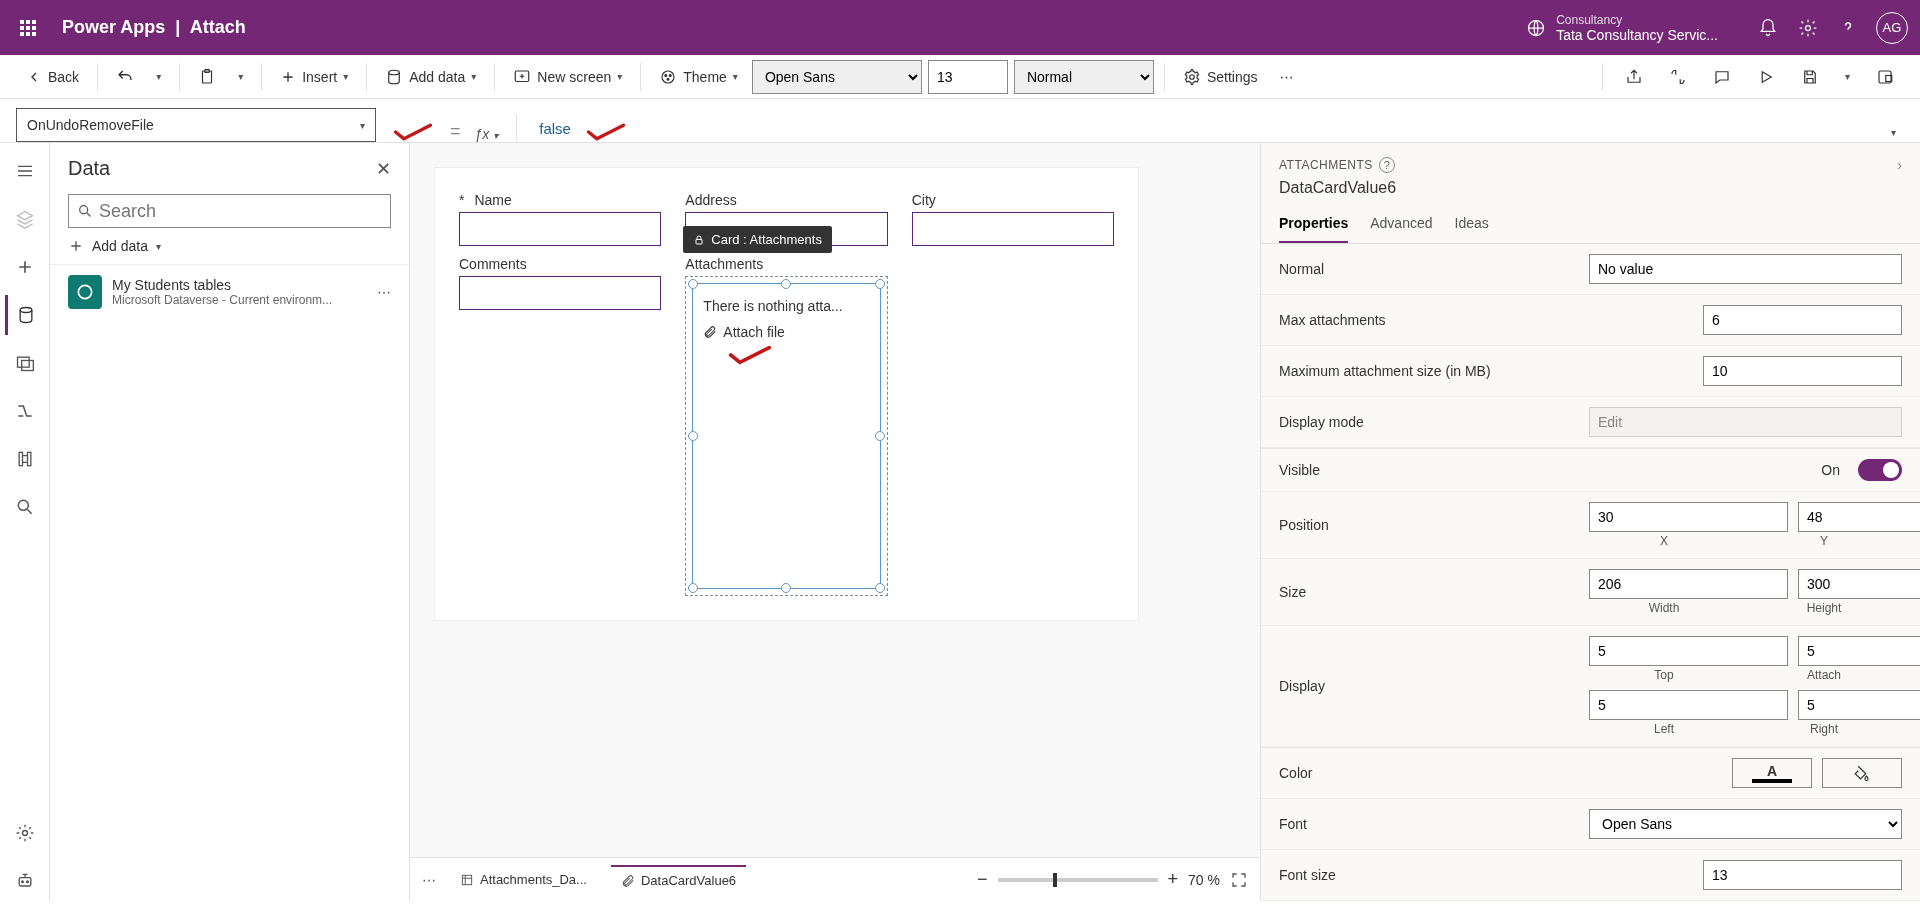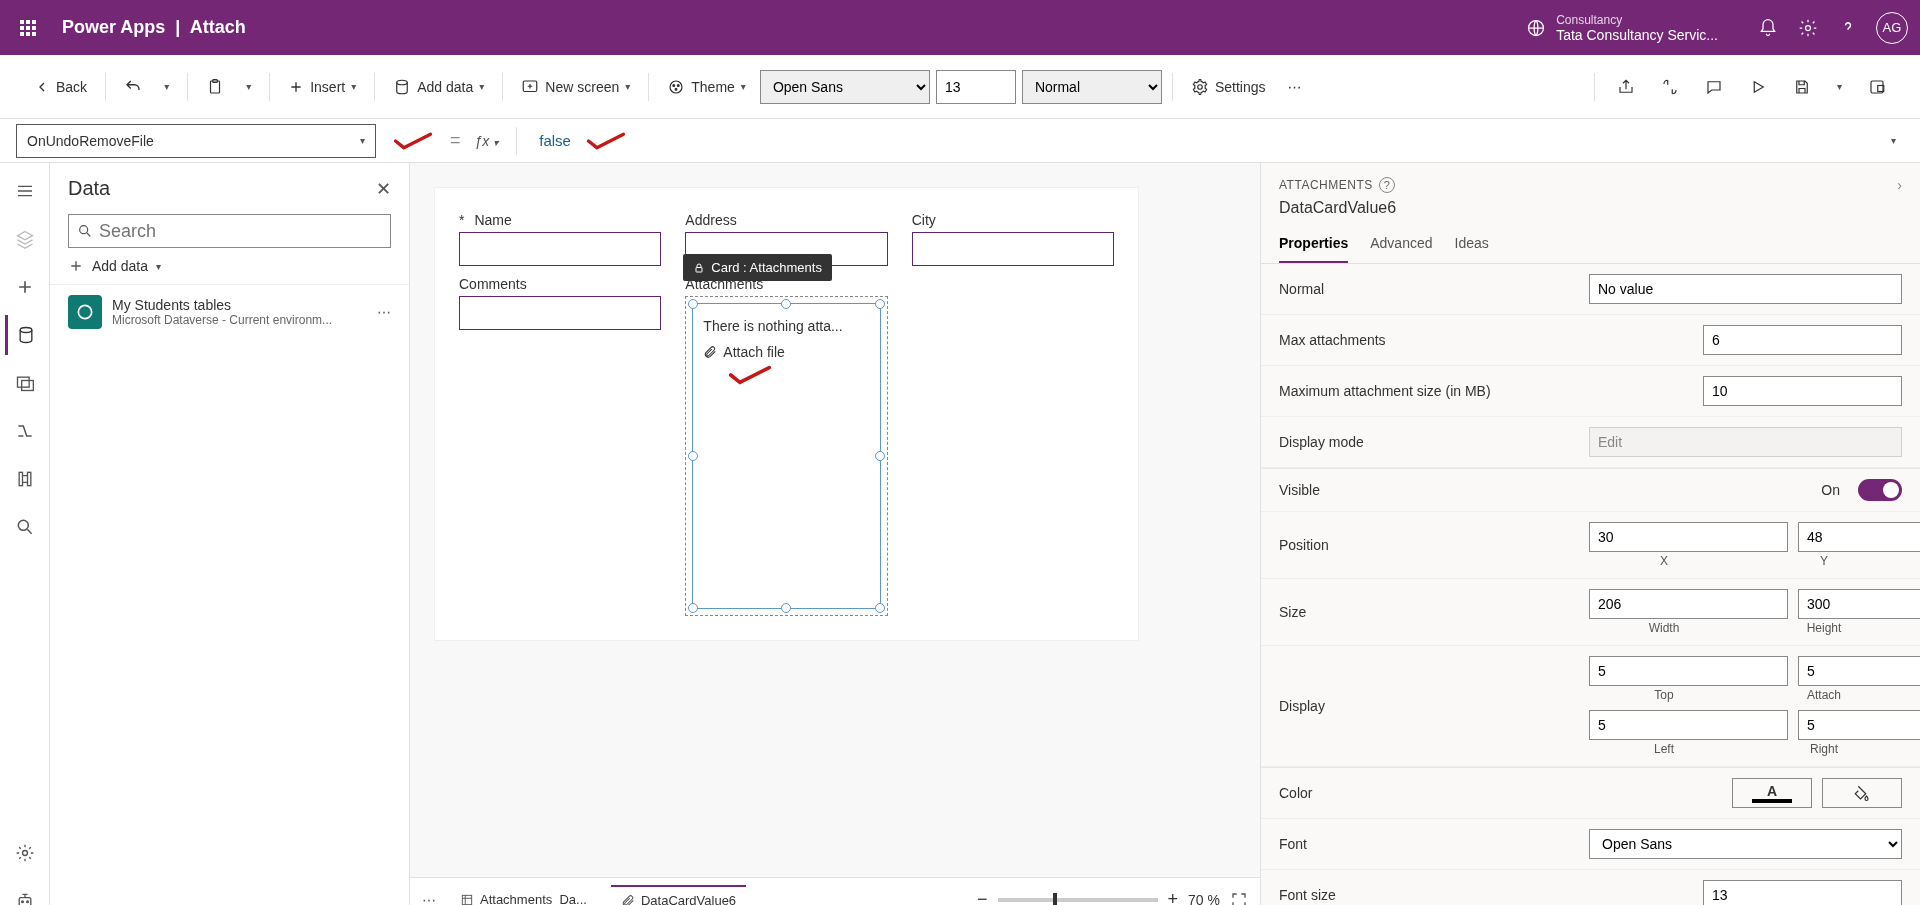--- a/index.html
+++ b/index.html
@@ -12,32 +12,32 @@
   .waffle-grid span { background:#fff; width:4px; height:4px; }
   .app-title { font-size: 18px; font-weight: 600; margin-left: 18px; }
   .header-spacer { flex:1; }
   .env-block { display:flex; flex-direction:column; margin-right: 30px;}
   .env-label { font-size:12px; opacity:.8;}
   .env-name { font-size:14px;}
   .hicon { width:40px; height:40px; display:flex; align-items:center; justify-content:center; color:#fff;}
   .avatar-circle { width:32px; height:32px; border-radius:50%; border:1px solid #fff; display:flex; align-items:center; justify-content:center; font-size:13px; margin-left: 8px;}
   
   
-  .toolbar { height: 64px; border-bottom: 1px solid #e1e1e1; display:flex; align-items:center; padding: 0 26px; gap: 6px; }
+  .toolbar { height: 44px; border-bottom: 1px solid #e1e1e1; display:flex; align-items:center; padding: 0 18px; gap: 6px; }
   .tb-btn { display:flex; align-items:center; gap:6px; padding:4px 8px; color:#333; cursor:pointer; border-radius:2px;}
   .vsep { width:1px; height:28px; background:#e1e1e1; margin:0 4px;}
   .tb-select { height:34px; border:1px solid #8a8886; padding:0 8px; font-size:14px; }
   .font-name { width:170px;}
   .font-size-in { width:80px;}
   .font-weight-in { width:140px;}
   .chev-small { font-size:10px; color:#555;}
   .tb-right { margin-left:auto; display:flex; align-items:center; gap:10px;}
   
   
-  .formula-row { height:44px; border-bottom:1px solid #e1e1e1; display:flex; align-items:center; padding:0 16px; gap:14px;}
+  .formula-row { height:44px; border-bottom:1px solid #e1e1e1; display:flex; align-items:flex-end; padding:0 16px; gap:14px;}
   .prop-select { width:360px; height:34px; border:1px solid #555; padding:0 10px; display:flex; align-items:center; justify-content:space-between;}
   .fx-label { font-style:italic; color:#555;}
   .formula-input { flex:1; font-family: Consolas, monospace; font-size:15px; padding:4px; }
   .formula-input span.kw { color:#1b5e8c;}
   .check-red { width:46px; height:20px;}
   .check-path { stroke:#c41818; stroke-width:4; fill:none; stroke-linecap:round;}
   
   
   .main { display:flex; height: calc(905px - 55px - 48px - 44px); }
   .rail { width:50px; border-right:1px solid #e1e1e1; display:flex; flex-direction:column; align-items:center; gap:8px; padding-top:8px;}
@@ -409,21 +409,21 @@
               <span class="req-star">*</span>
               <span>Name</span>
             </div>
           <div class="text-input"></div>
         </div>
         <div class="field" style="position:relative;">
           <div class="field-label">
               <span>Address</span>
             </div>
           <div class="text-input"></div>
-          <div class="card-badge" style="top:42px;left:-2px;">
+          <div class="card-badge" style="top:34px;left:-2px;">
             <svg width="12" height="12" viewBox="0 0 24 24" fill="none" stroke="#fff" stroke-width="2">
                 <rect x="6" y="11" width="12" height="9" rx="1"></rect>
                 <path d="M8 11V8a4 4 0 018 0v3"></path>
               </svg>
             <span>Card : Attachments</span>
           </div>
         </div>
         <div class="field">
           <div class="field-label">
               <span>City</span>

